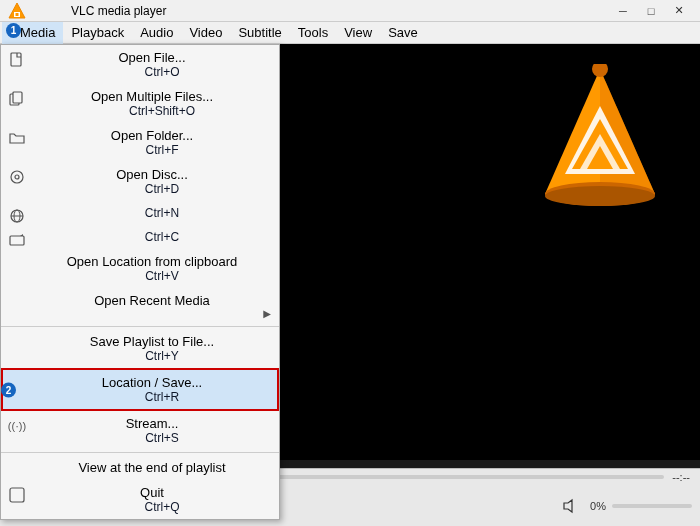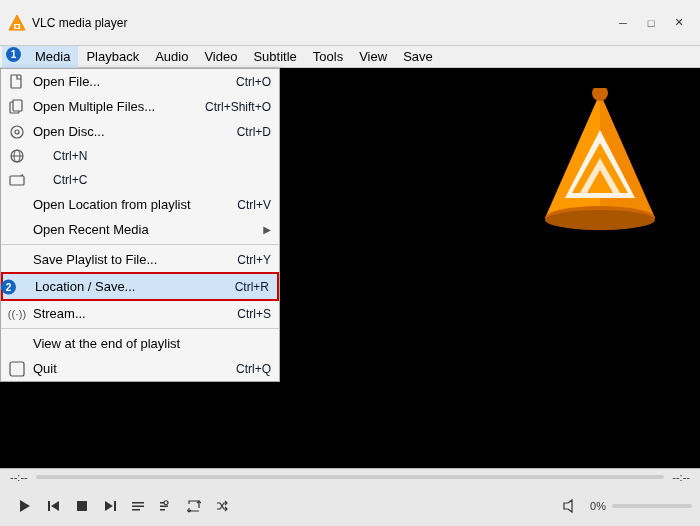--- a/index.html
+++ b/index.html
@@ -9,26 +9,27 @@
       font-family: 'Segoe UI', Tahoma, Geneva, Verdana, sans-serif;
       font-size: 13px;
       background: #1a1a1a;
       overflow: hidden;
       position: relative;
     }
 
     
     .title-bar {
       background: #f0f0f0;
-      height: 46px;
+      height: 22px;
       display: flex;
       align-items: center;
       padding: 0 8px;
       border-bottom: 1px solid #ccc;
       position: relative;
+      gap: 39px;
     }
     .title-bar-icon {
       width: 18px;
       height: 18px;
       margin-right: 6px;
     }
     .title-bar-text {
       font-size: 12px;
       color: #000;
       flex: 1;
@@ -94,20 +95,21 @@
       box-shadow: 2px 2px 6px rgba(0,0,0,0.3);
       z-index: 100;
     }
     .dropdown-item {
       display: flex;
       align-items: center;
       padding: 5px 8px 5px 32px;
       cursor: pointer;
       position: relative;
       min-height: 24px;
+      flex-direction: column;
     }
     .dropdown-item.highlighted {
       background: #d0e4f7;
       border: 2px solid #cc0000;
     }
     .dropdown-item .item-icon {
       position: absolute;
       left: 6px;
       width: 20px;
       height: 20px;
@@ -261,21 +263,21 @@
   <div class="title-bar-controls">
     <button class="title-btn">─</button>
     <button class="title-btn">□</button>
     <button class="title-btn close">✕</button>
   </div>
 </div>
 
 <div class="menu-bar">
   <div class="menu-item active" style="position:relative;">
     <span style="position:absolute;top:1px;left:4px;width:15px;height:15px;background:#1565c0;border-radius:50%;color:white;font-size:10px;font-weight:bold;display:flex;align-items:center;justify-content:center;">1</span>
-    <span style="margin-left:25px;">Media</span>
+    <span style="margin-left:10px;">Media</span>
   </div>
   <div class="menu-item">
       <span>Playback</span>
     </div>
   <div class="menu-item">
       <span>Audio</span>
     </div>
   <div class="menu-item">
       <span>Video</span>
     </div>
@@ -312,20 +314,29 @@
       <span class="item-icon">
         <svg width="16" height="16" viewBox="0 0 16 16">
             <rect x="1" y="3" width="9" height="11" rx="1" fill="none" stroke="#555" stroke-width="1.2"></rect>
             <rect x="4" y="1" width="9" height="11" rx="1" fill="#f5f5f5" stroke="#555" stroke-width="1.2"></rect>
           </svg>
       </span>
       <span class="item-label">Open Multiple Files...</span>
       <span class="item-shortcut">Ctrl+Shift+O</span>
     </div>
 
+    <div class="dropdown-item">
+      <span class="item-icon">
+        <svg width="16" height="16" viewBox="0 0 16 16">
+            <path d="M1,4 L1,13 L15,13 L15,6 L7,6 L5,4 Z" fill="none" stroke="#555" stroke-width="1.2"></path>
+          </svg>
+      </span>
+      <span class="item-label">Open Folder...</span>
+      <span class="item-shortcut">Ctrl+F</span>
+    </div>
 
     <div class="dropdown-item">
       <span class="item-icon">
         <svg width="16" height="16" viewBox="0 0 16 16">
             <circle cx="8" cy="8" r="6" fill="none" stroke="#555" stroke-width="1.2"></circle>
             <circle cx="8" cy="8" r="2" fill="none" stroke="#555" stroke-width="1.2"></circle>
           </svg>
       </span>
       <span class="item-label">Open Disc...</span>
       <span class="item-shortcut">Ctrl+D</span>
@@ -346,21 +357,21 @@
       <span class="item-icon">
         <svg width="16" height="16" viewBox="0 0 16 16">
             <rect x="1" y="4" width="14" height="9" rx="1" fill="none" stroke="#555" stroke-width="1.2"></rect>
             <polygon points="11,4 14,2 14,4" fill="#555"></polygon>
           </svg>
       </span>
       <span class="item-shortcut">Ctrl+C</span>
     </div>
 
     <div class="dropdown-item">
-      <span class="item-label">Open Location from playlist</span>
+      <span class="item-label">Open Location from clipboard</span>
       <span class="item-shortcut">Ctrl+V</span>
     </div>
 
     <div class="dropdown-item">
       <span class="item-label">Open Recent Media</span>
       <span class="item-arrow" style="margin-left:auto;">▶</span>
     </div>
 
     <div class="dropdown-separator"></div>
 

